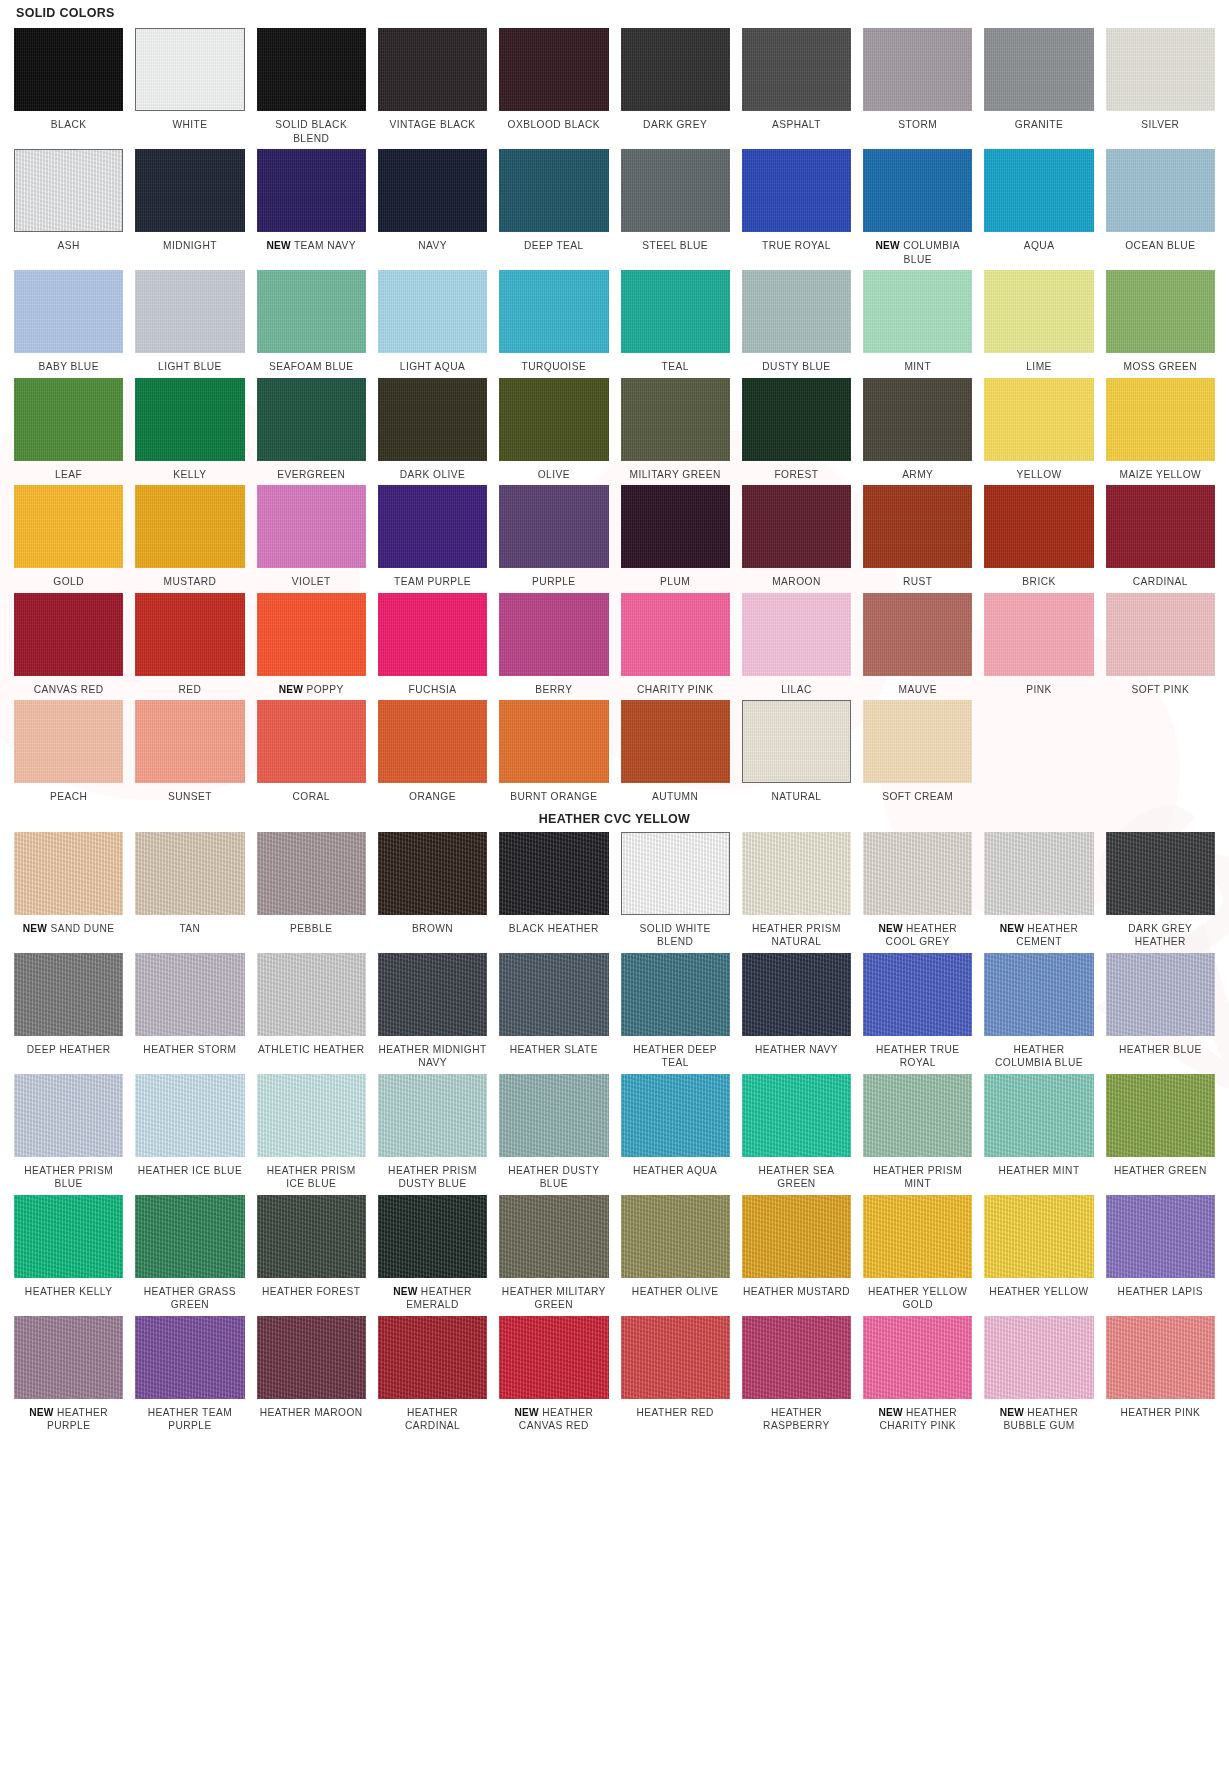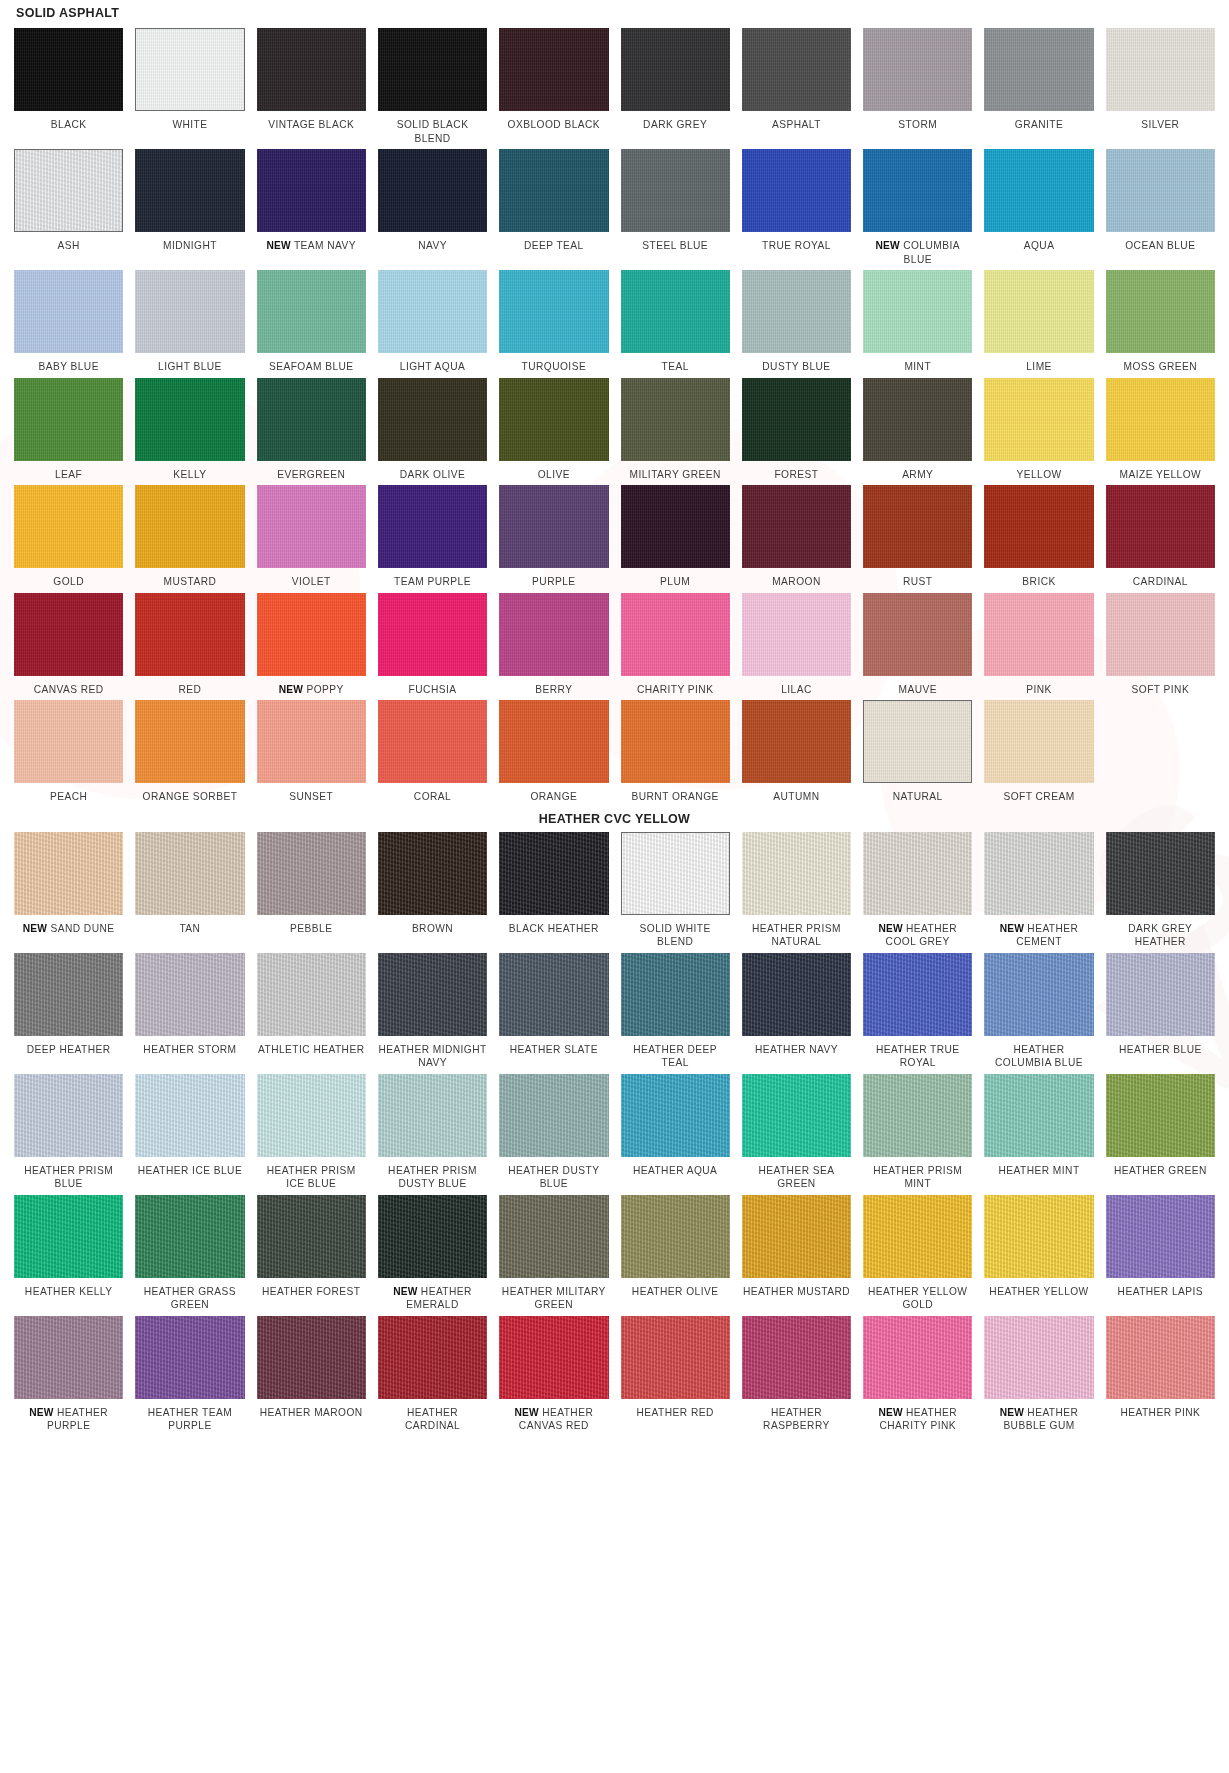--- a/index.html
+++ b/index.html
@@ -126,39 +126,39 @@
 
   <div class="watermark" style="inset:0;">
     <div class="wm-blob" style="left:-60px;top:380px;width:420px;height:420px;"></div>
     <div class="wm-blob" style="left:540px;top:430px;width:360px;height:360px;"></div>
     <div class="wm-blob" style="left:880px;top:620px;width:300px;height:300px;"></div>
     <div class="wm-text" style="right:-20px;top:760px;font-size:210px;">S</div>
     <div class="wm-text" style="right:-40px;top:900px;font-size:210px;">V</div>
   </div>
 
   <div id="sections-root">
-      <div class="section-header">SOLID ASPHALT</div>
+      <div class="section-header">SOLID COLORS</div>
       <div class="swatch-grid">
         <div class="swatch-cell">
           <div class="swatch-chip" style="background-color: rgb(13, 12, 12);"></div>
           <div class="swatch-label"><span>BLACK</span></div>
         </div>
         <div class="swatch-cell">
           <div class="swatch-chip bordered" style="background-color: rgb(242, 243, 243);"></div>
           <div class="swatch-label"><span>WHITE</span></div>
         </div>
         <div class="swatch-cell">
+          <div class="swatch-chip" style="background-color: rgb(17, 16, 16);"></div>
+          <div class="swatch-label"><span>SOLID BLACK BLEND</span></div>
+        </div>
+        <div class="swatch-cell">
           <div class="swatch-chip" style="background-color: rgb(42, 36, 39);"></div>
           <div class="swatch-label"><span>VINTAGE BLACK</span></div>
         </div>
         <div class="swatch-cell">
-          <div class="swatch-chip" style="background-color: rgb(17, 16, 16);"></div>
-          <div class="swatch-label"><span>SOLID BLACK BLEND</span></div>
-        </div>
-        <div class="swatch-cell">
           <div class="swatch-chip" style="background-color: rgb(51, 26, 32);"></div>
           <div class="swatch-label"><span>OXBLOOD BLACK</span></div>
         </div>
         <div class="swatch-cell">
           <div class="swatch-chip" style="background-color: rgb(48, 47, 49);"></div>
           <div class="swatch-label"><span>DARK GREY</span></div>
         </div>
         <div class="swatch-cell">
           <div class="swatch-chip" style="background-color: rgb(75, 75, 75);"></div>
           <div class="swatch-label"><span>ASPHALT</span></div>
@@ -385,24 +385,20 @@
           <div class="swatch-chip" style="background-color: rgb(238, 192, 195);"></div>
           <div class="swatch-label"><span>SOFT PINK</span></div>
         </div>
       </div>
       <div class="swatch-grid">
         <div class="swatch-cell">
           <div class="swatch-chip" style="background-color: rgb(244, 191, 168);"></div>
           <div class="swatch-label"><span>PEACH</span></div>
         </div>
         <div class="swatch-cell">
-          <div class="swatch-chip" style="background-color: rgb(240, 141, 53);"></div>
-          <div class="swatch-label"><span>ORANGE SORBET</span></div>
-        </div>
-        <div class="swatch-cell">
           <div class="swatch-chip" style="background-color: rgb(246, 161, 140);"></div>
           <div class="swatch-label"><span>SUNSET</span></div>
         </div>
         <div class="swatch-cell">
           <div class="swatch-chip" style="background-color: rgb(236, 92, 76);"></div>
           <div class="swatch-label"><span>CORAL</span></div>
         </div>
         <div class="swatch-cell">
           <div class="swatch-chip" style="background-color: rgb(220, 91, 43);"></div>
           <div class="swatch-label"><span>ORANGE</span></div>

